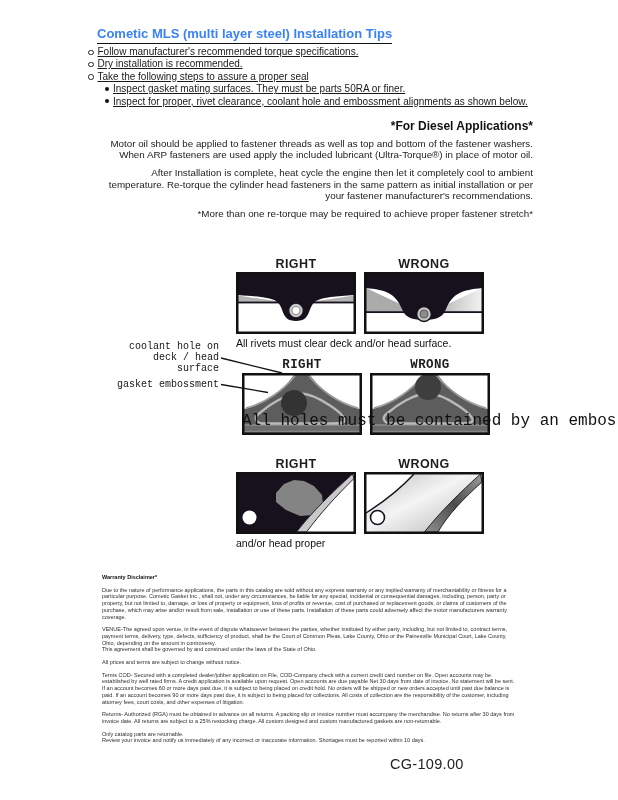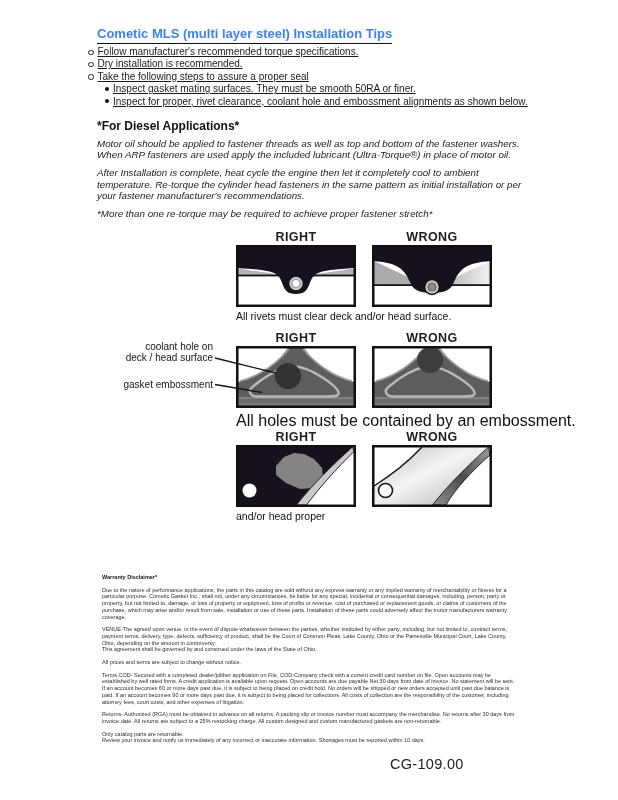--- a/index.html
+++ b/index.html
@@ -17,33 +17,33 @@
   .b-row{display:flex;align-items:flex-start;}
   .b-row.sub{margin-left:17px;}
   .marker-open{
     flex:0 0 auto;width:3.5px;height:3.5px;border:1px solid #222;border-radius:50%;
     margin:3.5px 4px 0 0;background:transparent;
   }
   .marker-dot{
     flex:0 0 auto;width:4px;height:4px;border-radius:50%;background:#111;margin:3.8px 4px 0 0;
   }
   
-  .diesel{position:absolute;left:97px;top:119px;width:436px;}
+  .diesel{position:absolute;left:97px;top:119px;width:436px;text-align:right;}
   .diesel-h{font-size:12px;font-weight:bold;color:#111;line-height:14px;}
-  .diesel p{margin:5px 0 0 0;font-size:9.8px;line-height:11.4px;color:#1c1c1c;font-style:italic;}
+  .diesel p{margin:5px 0 0 0;font-size:9.8px;line-height:11.4px;color:#1c1c1c;}
   .diesel p + p{margin-top:6.5px;}
   
-  .figrow{display:flex;gap:16px;}
+  .figrow{display:flex;gap:8px;margin-top:27px;}
   .figcol{width:120px;}
   .fig-head{text-align:center;font-size:12.5px;font-weight:bold;letter-spacing:.4px;color:#1d1d1d;height:15px;line-height:14px;}
   .figcol svg{display:block;}
   .fig-cap{margin-top:4px;font-size:10.5px;color:#101010;white-space:nowrap;line-height:11.5px;}
   .fig1{position:absolute;left:236px;top:230px;}
   .fig3{position:absolute;left:236px;top:430px;}
-  .fig2{position:absolute;left:110px;top:331px;width:420px;height:100px;}
+  .fig2{position:absolute;left:116px;top:331px;width:420px;height:100px;font-family:Liberation Mono, monospace;}
   .fig2-panels{position:absolute;left:126px;top:0;}
   .fig2-labels{position:absolute;left:0;top:10px;width:103px;text-align:right;font-size:10px;line-height:11px;color:#161616;}
   .fig2-label2{position:absolute;left:0;top:48px;width:103px;text-align:right;font-size:10px;color:#161616;}
   .fig2-cap{position:absolute;left:126px;top:81px;font-size:16px;color:#101010;white-space:nowrap;}
   .leader-overlay{position:absolute;left:0;top:0;pointer-events:none;z-index:5;}
   
   .fineprint{position:absolute;left:102px;top:574px;width:416px;font-size:5.5px;line-height:6.7px;color:#2e2e2e;}
   .fineprint .fp-h{font-weight:bold;color:#111;}
   .fineprint p{margin:6px 0 0 0;}
   .fineprint .tight{margin:0;}
@@ -65,21 +65,21 @@
     <div class="b-row">
       <span class="marker-open"></span>
       <span>Dry installation is recommended.</span>
     </div>
     <div class="b-row">
       <span class="marker-open"></span>
       <span>Take the following steps to assure a proper seal</span>
     </div>
     <div class="b-row sub">
       <span class="marker-dot"></span>
-      <span>Inspect gasket mating surfaces.  They must be smooth 50RA or finer.</span>
+      <span>Inspect gasket mating surfaces.  They must be parts 50RA or finer.</span>
     </div>
     <div class="b-row sub">
       <span class="marker-dot"></span>
       <span>Inspect for proper, rivet clearance, coolant hole and embossment alignments as shown below.</span>
     </div>
   </div>
 
   <div class="diesel">
     <div class="diesel-h">*For Diesel Applications*</div>
     <p>Motor oil should be applied to fastener threads as well as top and bottom of the fastener washers. When ARP fasteners are used apply the included lubricant (Ultra-Torque®) in place of motor oil.</p>

